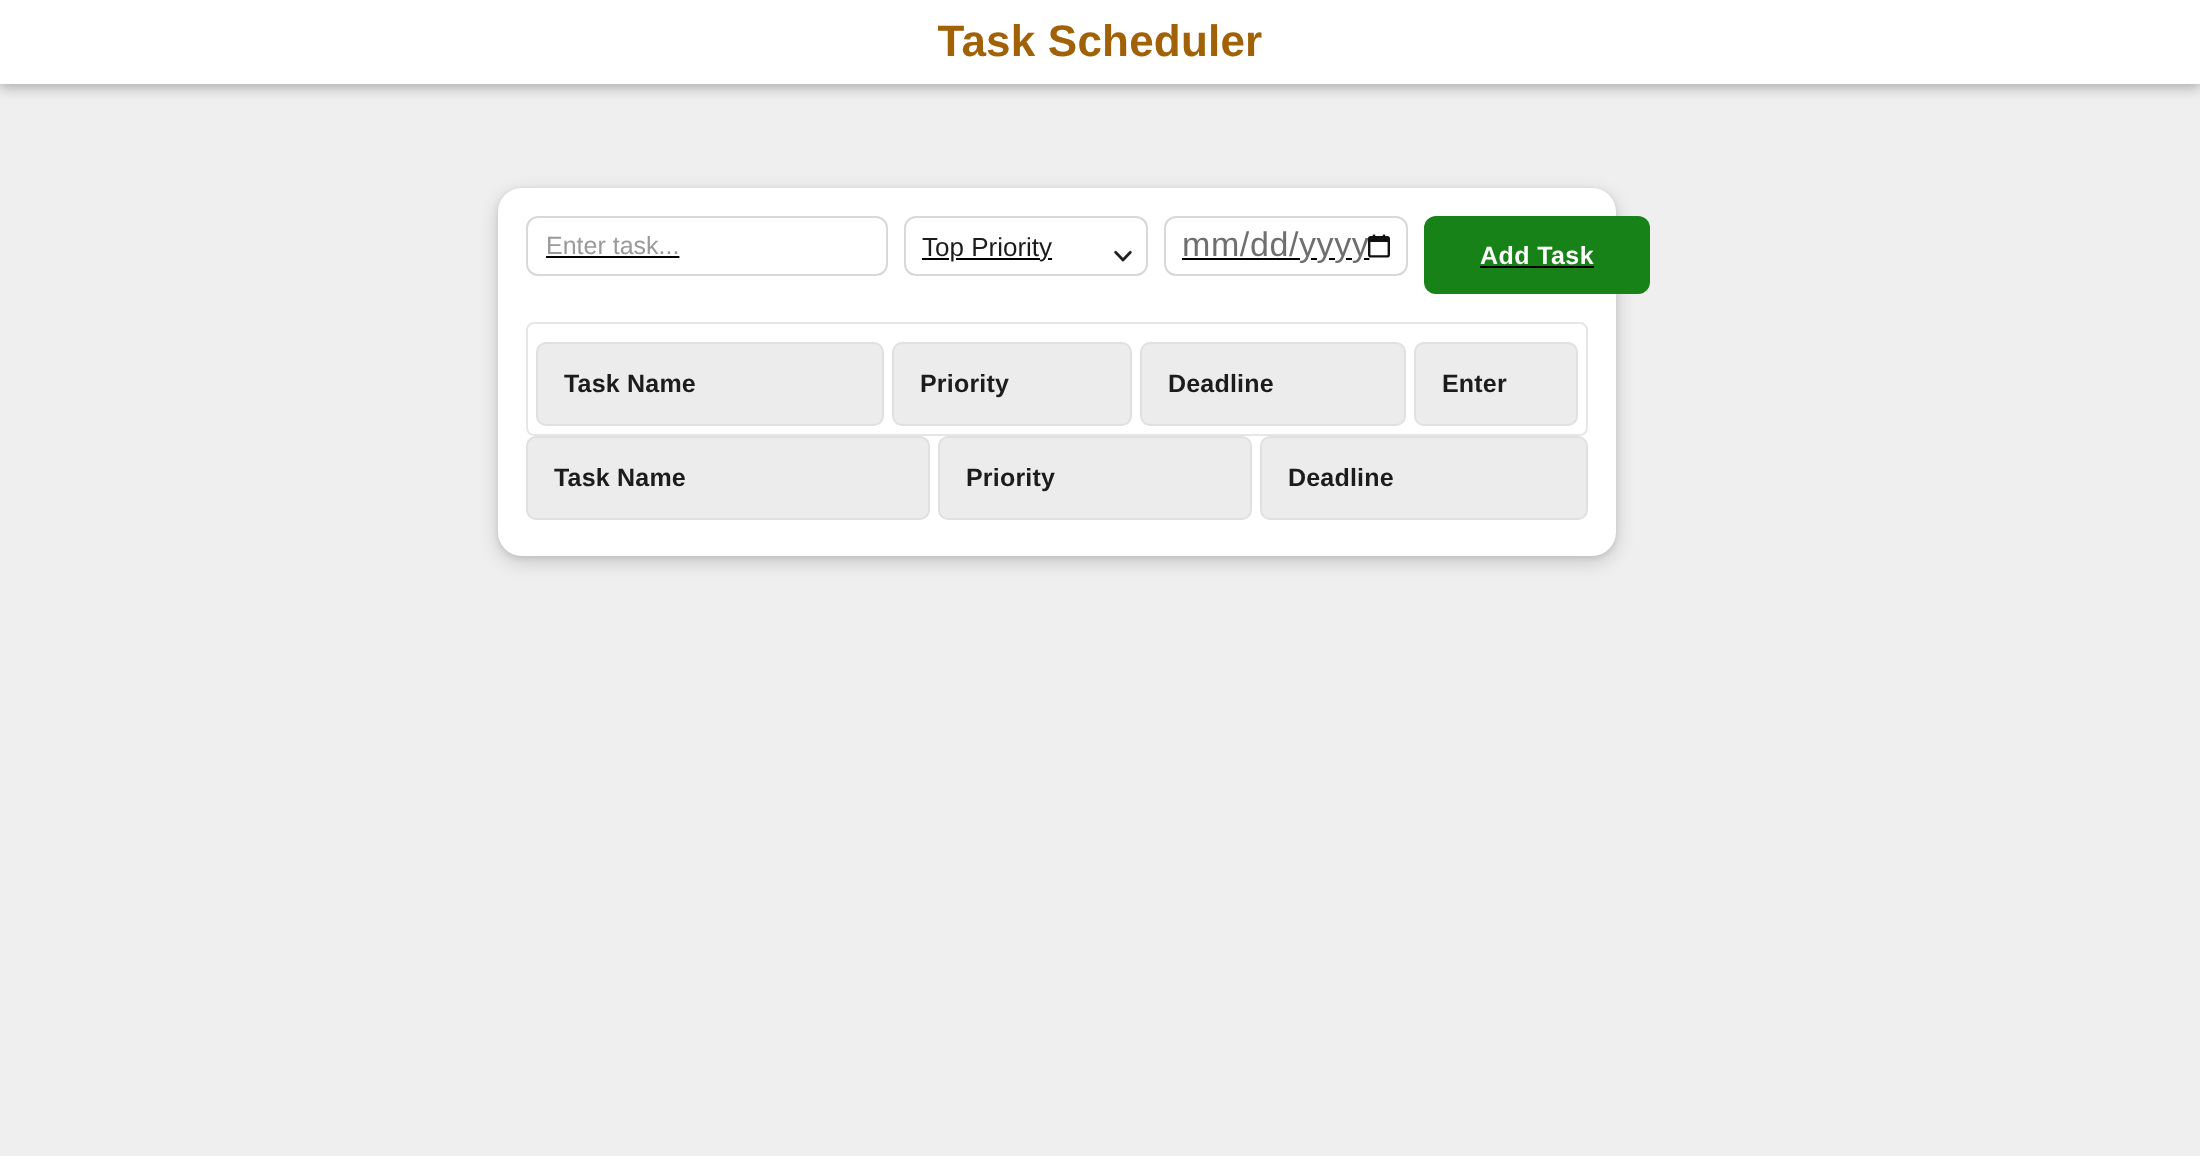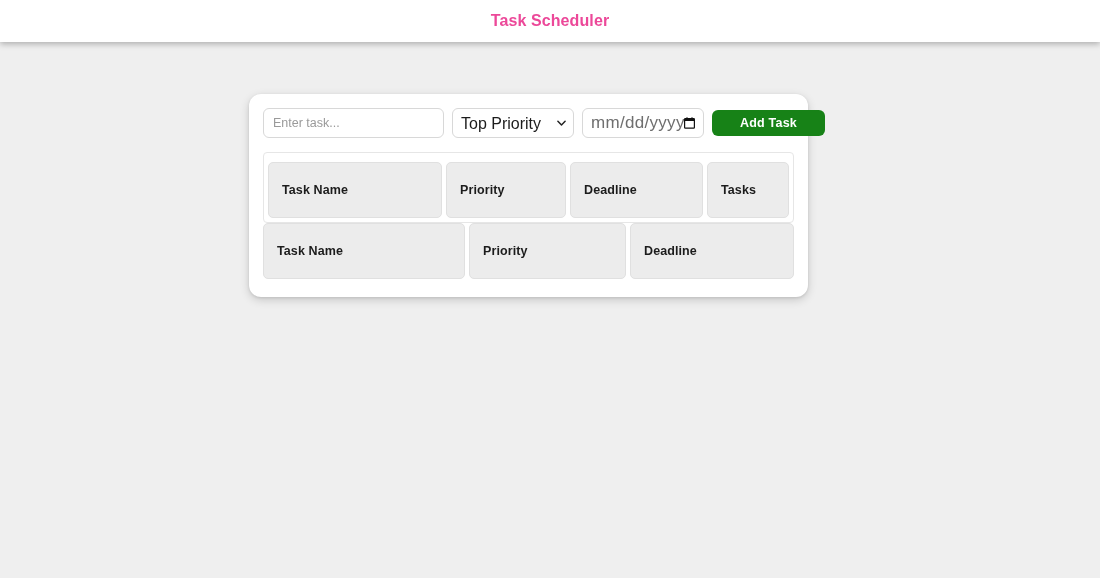--- a/index.html
+++ b/index.html
@@ -21,23 +21,23 @@
     position: relative;
     height: 42px;
     background: #ffffff;
     display: flex;
     align-items: center;
     justify-content: center;
     box-shadow: 0 2px 6px rgba(0,0,0,0.28);
     z-index: 5;
   }
   .app-title {
-    font-size: 16px;
-    font-weight: bold;
-    color: #ec4899;
+    font-size: 22px;
+    font-weight: bold;
+    color: #a16207;
     letter-spacing: 0.1px;
     margin: 0;
     line-height: 1;
   }
 
   
   .stage {
     position: relative;
     height: 536px;
     padding-top: 12px;
@@ -50,23 +50,23 @@
     width: 559px;
     background: #ffffff;
     border-radius: 12px;
     box-shadow: 0 3px 10px rgba(0,0,0,0.16), 0 1px 3px rgba(0,0,0,0.10);
     padding: 14px 14px 18px 14px;
   }
 
   
   .form-row {
     display: flex;
-    align-items: center;
     gap: 8px;
     margin-bottom: 14px;
+    text-decoration: underline;
   }
   .task-input {
     flex: 0 0 152px;
     height: 30px;
     border: 1px solid #d8d8d8;
     border-radius: 6px;
     padding: 0 9px;
     font-size: 12.5px;
     font-family: "Liberation Sans", sans-serif;
     color: #333;
@@ -74,21 +74,21 @@
     outline: none;
   }
   .task-input::placeholder { color: #9a9a9a; }
 
   .priority-select {
     flex: 0 0 122px;
     height: 30px;
     border: 1px solid #d8d8d8;
     border-radius: 6px;
     padding: 0 20px 0 8px;
-    font-size: 16px;
+    font-size: 13px;
     font-family: "Liberation Sans", sans-serif;
     color: #1c1c1c;
     background-color: #fff;
     appearance: none;
     -webkit-appearance: none;
     outline: none;
   }
   .select-wrap { position: relative; display: flex; flex: 0 0 122px; }
   .select-chevron {
     position: absolute;
@@ -122,21 +122,21 @@
     position: absolute;
     right: 8px;
     top: 50%;
     transform: translateY(-50%);
     width: 11px;
     height: 12px;
   }
 
   .add-btn {
     flex: 0 0 113px;
-    height: 26px;
+    height: 39px;
     background: #178217;
     color: #ffffff;
     border: none;
     border-radius: 6px;
     font-size: 12.5px;
     font-weight: bold;
     font-family: "Liberation Sans", sans-serif;
     cursor: pointer;
     letter-spacing: 0.2px;
   }
@@ -159,21 +159,21 @@
     padding: 9px 4px 4px 4px;
   }
   .head-row {
     display: flex;
     gap: 4px;
   }
   .head-cell {
     background: #ececec;
     border: 1px solid #e0e0e0;
     border-radius: 5px;
-    height: 56px;
+    height: 42px;
     display: flex;
     align-items: center;
     padding: 0 13px;
     font-size: 12.5px;
     font-weight: bold;
     color: #1c1c1c;
     letter-spacing: 0.1px;
   }
   
   .up-c0 { flex: 0 0 174px; }
@@ -223,21 +223,21 @@
 
       <button class="add-btn">Add Task</button>
     </div>
 
 
     <div class="table-frame">
       <div class="head-row">
         <div class="head-cell up-c0">Task Name</div>
         <div class="head-cell up-c1">Priority</div>
         <div class="head-cell up-c2">Deadline</div>
-        <div class="head-cell up-c3">Tasks</div>
+        <div class="head-cell up-c3">Enter</div>
       </div>
     </div>
 
 
     <div>
       <div class="completed-row">
         <div class="head-cell cp-c0">Task Name</div>
         <div class="head-cell cp-c1">Priority</div>
         <div class="head-cell cp-c2">Deadline</div>
       </div>

